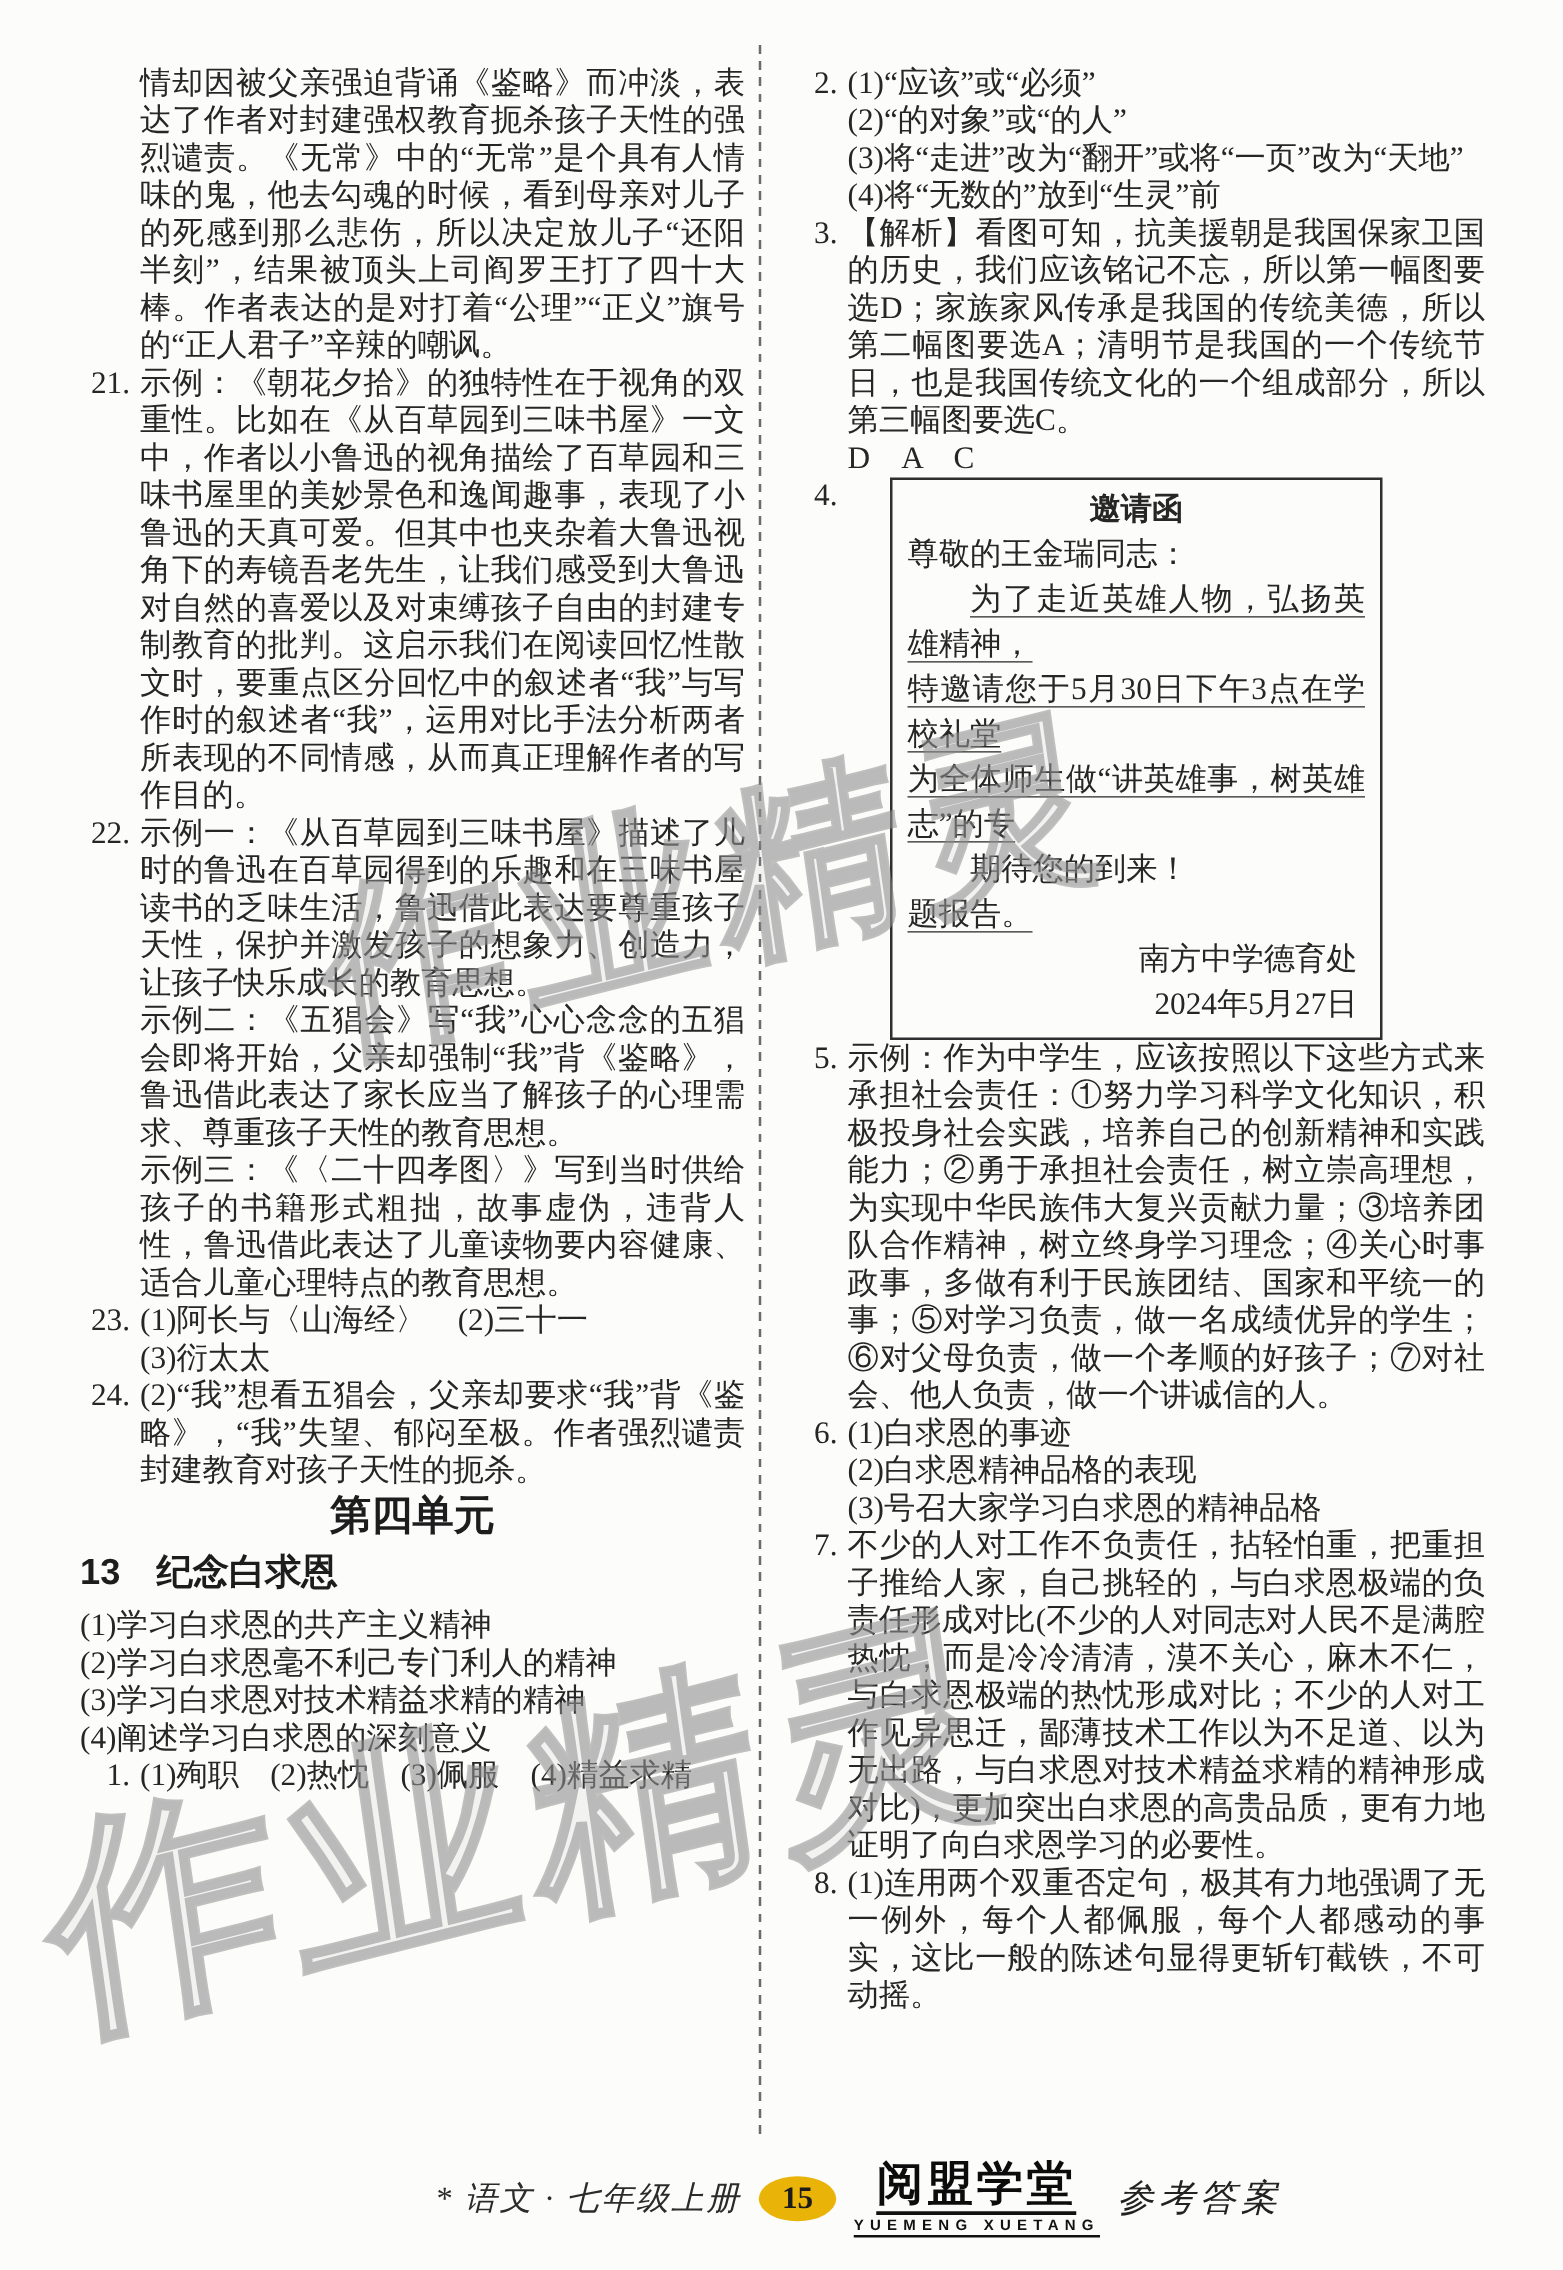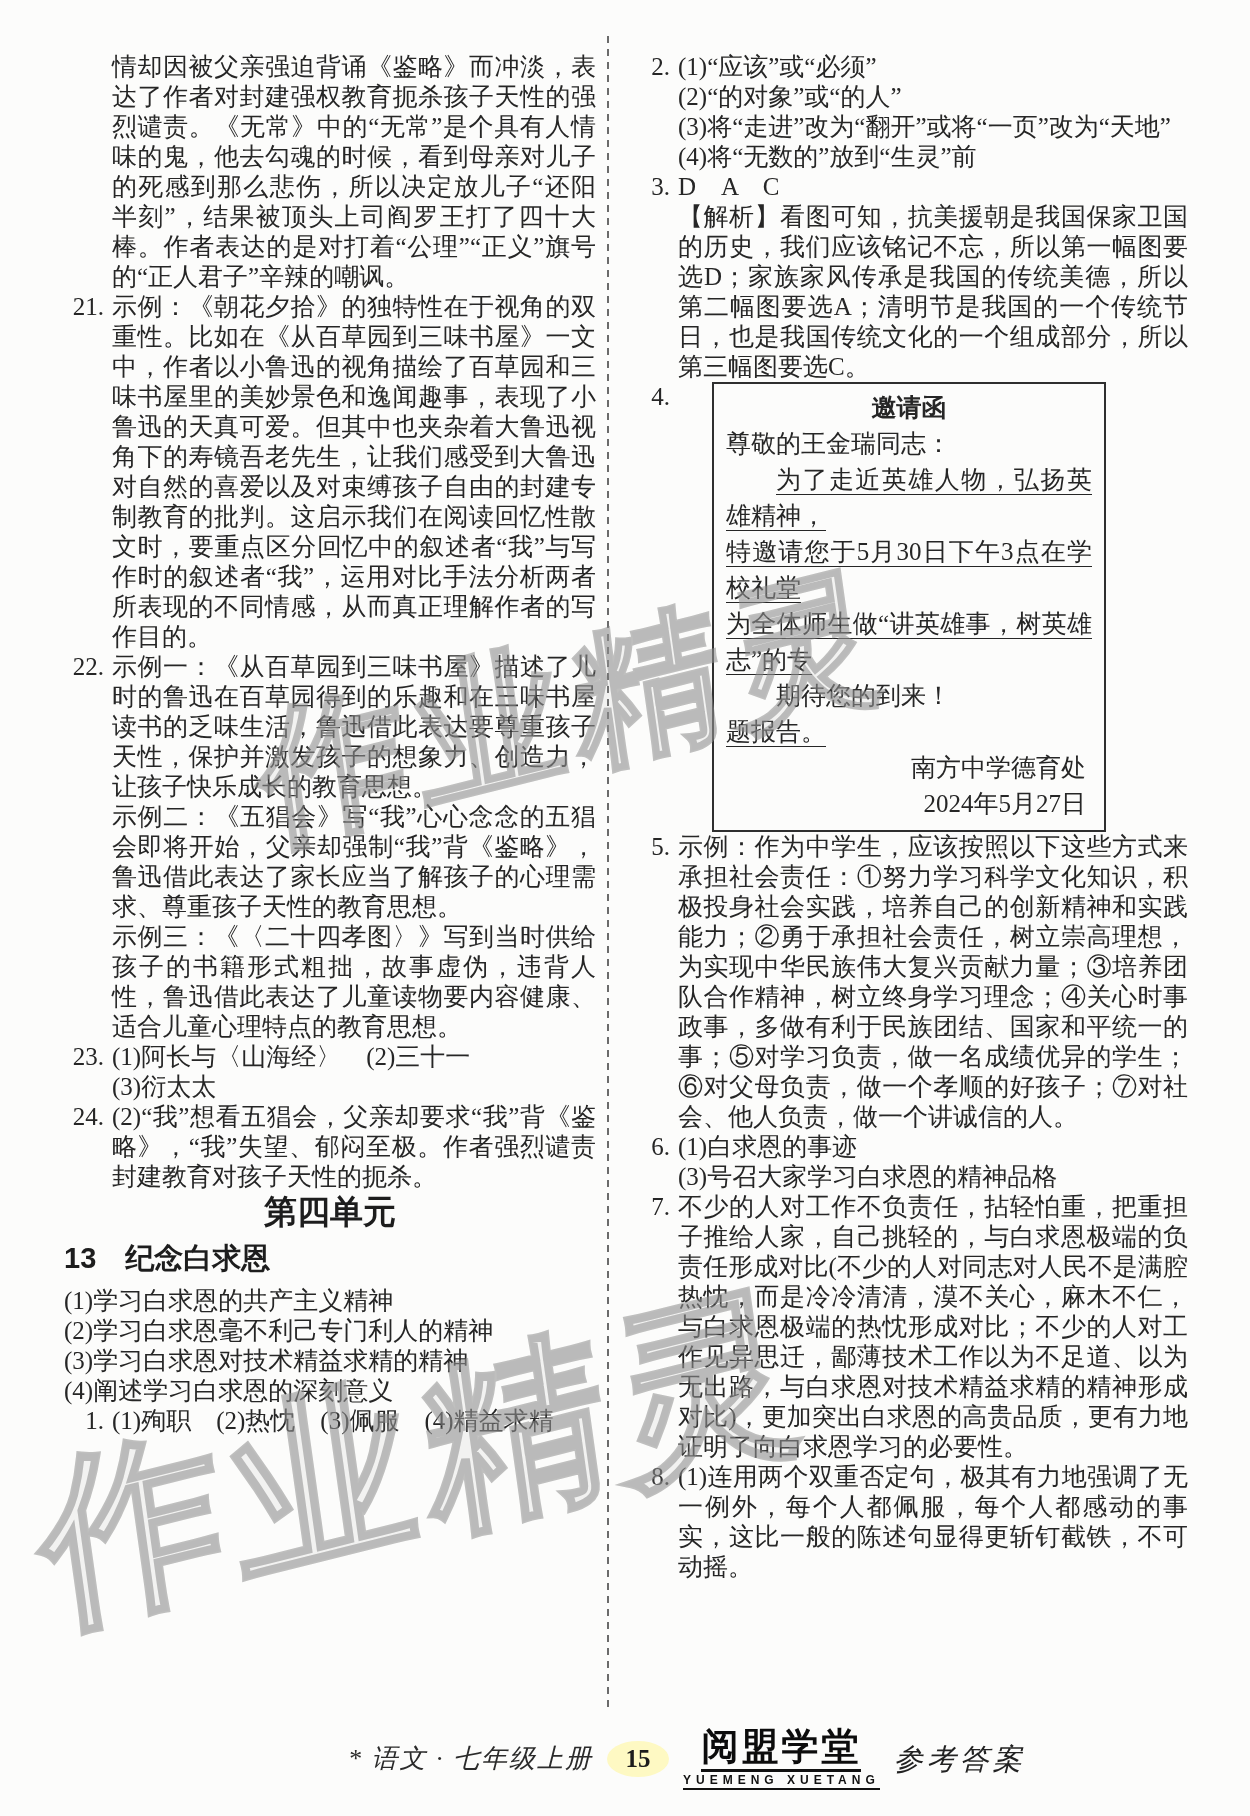--- a/index.html
+++ b/index.html
@@ -52,21 +52,21 @@
     letter-spacing:12px; white-space:nowrap; pointer-events:none; z-index:5;
   }
   .wm1{left:250px; top:690px; font-size:150px; transform:rotate(-14deg) skewX(-6deg);}
   .wm2{left:30px; top:1440px; font-size:185px; transform:rotate(-14deg) skewX(-6deg);}
   
   .footer{
     position:absolute; left:348px; top:1728px; display:flex; align-items:center; gap:14px; z-index:6;
   }
   .f-book{font-size:26px; font-style:italic; color:#2b2b2b; letter-spacing:2px;}
   .badge{
-    min-width:54px; height:36px; padding:0 4px; background:#fef9c3; border-radius:50%;
+    min-width:54px; height:36px; padding:0 4px; background:#eab308; border-radius:50%;
     display:flex; align-items:center; justify-content:center;
     font-weight:bold; font-size:25px; font-style:normal; color:#1c1c1c;
   }
   .brand{display:flex; flex-direction:column; align-items:center; line-height:1;}
   .brand-main{
     font-family:"Liberation Sans","DejaVu Sans",sans-serif; font-weight:900;
     font-size:37px; letter-spacing:3px; color:#0c0c0c;
     border-bottom:3px solid #111; padding-bottom:4px;
   }
   .brand-sub{
@@ -123,22 +123,22 @@
   <div class="col col-right" id="col-right">
       <div class="item">
         <span class="num">2.</span>
         <p class="para">(1)“应该”或“必须”</p>
         <p class="para">(2)“的对象”或“的人”</p>
         <p class="para">(3)将“走进”改为“翻开”或将“一页”改为“天地”</p>
         <p class="para">(4)将“无数的”放到“生灵”前</p>
       </div>
       <div class="item">
         <span class="num">3.</span>
+        <p class="para">【解析】看图可知，抗美援朝是我国保家卫国的历史，我们应该铭记不忘，所以第一幅图要选D；家族家风传承是我国的传统美德，所以第二幅图要选A；清明节是我国的一个传统节日，也是我国传统文化的一个组成部分，所以第三幅图要选C。</p>
         <p class="para">D　A　C</p>
-        <p class="para">【解析】看图可知，抗美援朝是我国保家卫国的历史，我们应该铭记不忘，所以第一幅图要选D；家族家风传承是我国的传统美德，所以第二幅图要选A；清明节是我国的一个传统节日，也是我国传统文化的一个组成部分，所以第三幅图要选C。</p>
       </div>
       <div class="item">
         <span class="num">4.</span>
         <div class="inv-box">
           <div class="inv-title">邀请函</div>
           <div class="inv-line">尊敬的王金瑞同志：</div>
           <div class="inv-line u indent2">为了走近英雄人物，弘扬英雄精神，</div>
           <div class="inv-line u">特邀请您于5月30日下午3点在学校礼堂</div>
           <div class="inv-line u">为全体师生做“讲英雄事，树英雄志”的专</div>
           <div class="inv-line indent2">期待您的到来！</div>
@@ -147,20 +147,21 @@
           <div class="inv-line sig">2024年5月27日</div>
         </div>
       </div>
       <div class="item">
         <span class="num">5.</span>
         <p class="para">示例：作为中学生，应该按照以下这些方式来承担社会责任：①努力学习科学文化知识，积极投身社会实践，培养自己的创新精神和实践能力；②勇于承担社会责任，树立崇高理想，为实现中华民族伟大复兴贡献力量；③培养团队合作精神，树立终身学习理念；④关心时事政事，多做有利于民族团结、国家和平统一的事；⑤对学习负责，做一名成绩优异的学生；⑥对父母负责，做一个孝顺的好孩子；⑦对社会、他人负责，做一个讲诚信的人。</p>
       </div>
       <div class="item">
         <span class="num">6.</span>
         <p class="para">(1)白求恩的事迹</p>
+        <p class="para">(2)白求恩精神品格的表现</p>
         <p class="para">(3)号召大家学习白求恩的精神品格</p>
       </div>
       <div class="item">
         <span class="num">7.</span>
         <p class="para">不少的人对工作不负责任，拈轻怕重，把重担子推给人家，自己挑轻的，与白求恩极端的负责任形成对比(不少的人对同志对人民不是满腔热忱，而是冷冷清清，漠不关心，麻木不仁，与白求恩极端的热忱形成对比；不少的人对工作见异思迁，鄙薄技术工作以为不足道、以为无出路，与白求恩对技术精益求精的精神形成对比)，更加突出白求恩的高贵品质，更有力地证明了向白求恩学习的必要性。</p>
       </div>
       <div class="item">
         <span class="num">8.</span>
         <p class="para">(1)连用两个双重否定句，极其有力地强调了无一例外，每个人都佩服，每个人都感动的事实，这比一般的陈述句显得更斩钉截铁，不可动摇。</p>
       </div>

